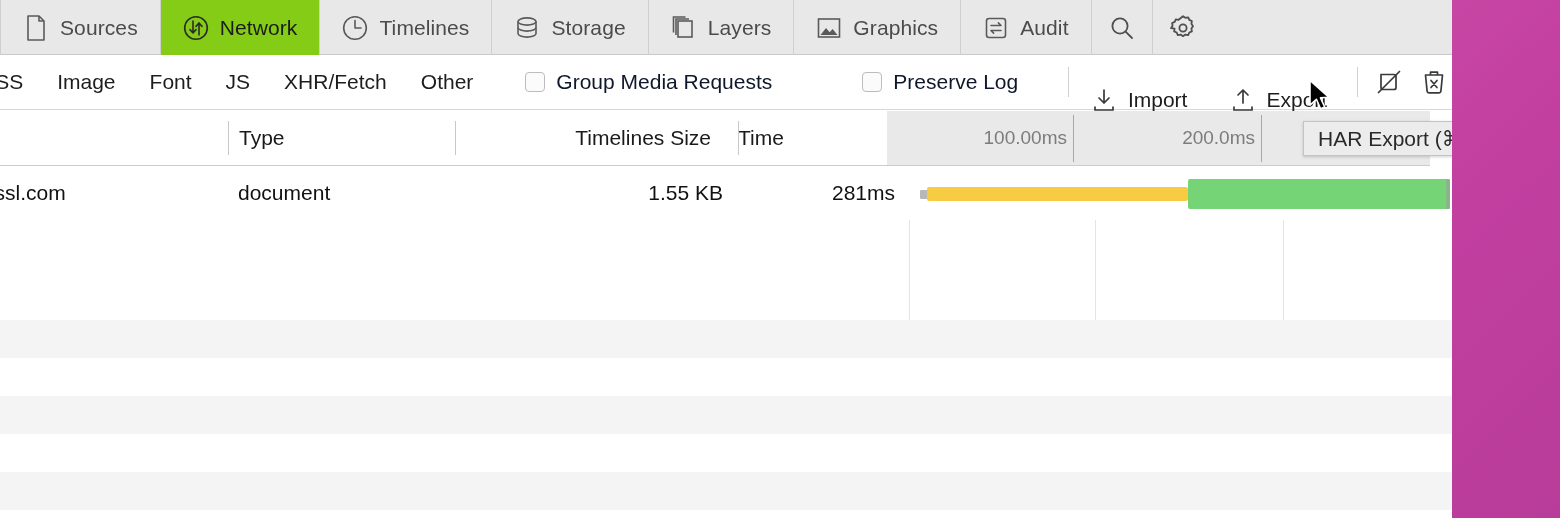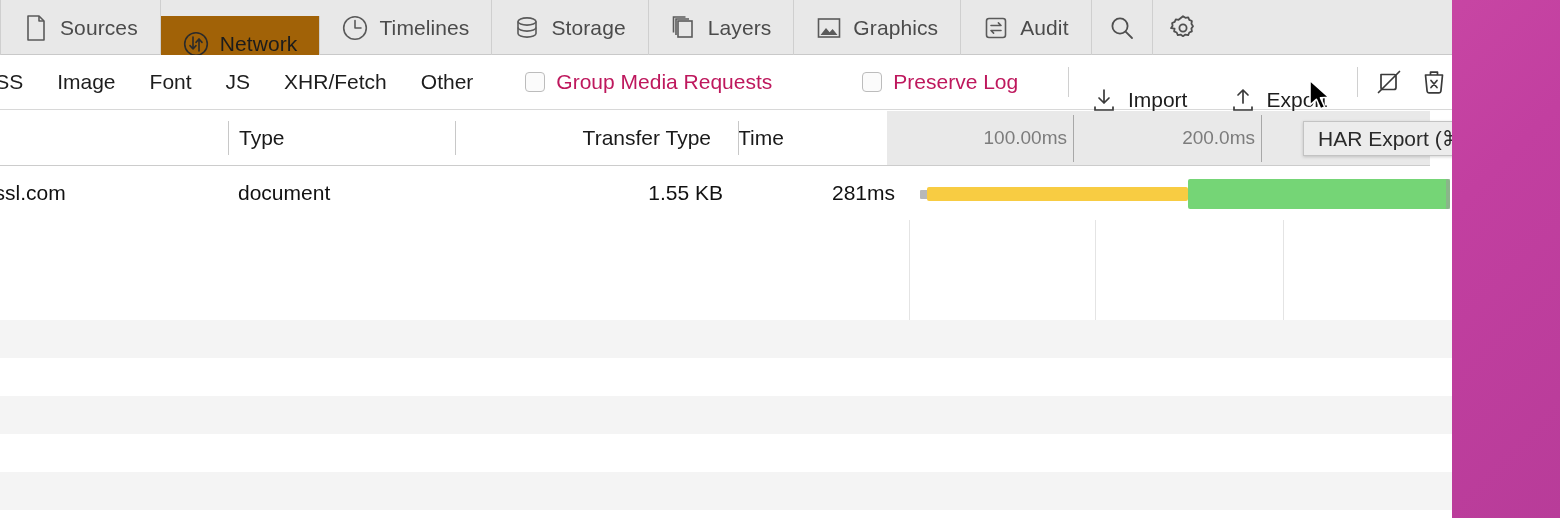--- a/index.html
+++ b/index.html
@@ -30,21 +30,21 @@
     display:flex; align-items:stretch;
   }
   .tab {
     display:flex; align-items:center; justify-content:center; gap:11px;
     padding:12px 22px; height:55px;
     font-size:21px; color:#4b4b4b; letter-spacing:.1px;
     border-right:1px solid #cfcfcf;
     white-space:nowrap; cursor:default;
   }
   .tab.first { border-left:1px solid #cfcfcf; }
-  .tab.active { background:#a16207; color:#1c1c1c;margin-top:16px; }
+  .tab.active { background:#84cc16; color:#1c1c1c; }
   .tab svg { display:block; }
   .tab .ic { width:26px; height:26px; flex:0 0 26px; display:flex; align-items:center; justify-content:center;}
   .iconbtn {
     width:61px; height:55px; display:flex; align-items:center; justify-content:center;
     border-right:1px solid #cfcfcf; cursor:default;
   }
 
   
   #toolbar {
     position:absolute; left:0; top:55px; width:1452px; height:55px;
@@ -54,21 +54,21 @@
   .filter {
     font-size:21px; color:#1d1d1d; padding:0 0; margin-right:34px;
     cursor:default;
   }
   #filters { display:flex; align-items:center; margin-left:-20px; padding-left:0; }
   .chk-wrap { display:flex; align-items:center; gap:11px; margin-right:36px; cursor:default; }
   .chk {
     width:20px; height:20px; border:1px solid #bcbcbc; border-radius:4px;
     background:#fbfbfb;
   }
-  .chk-label { font-size:21px; color:#be185d; }
+  .chk-label { font-size:21px; color:#0f172a; }
   .tb-sep { width:1px; height:30px; background:#d0d0d0; margin:0 14px; }
   .tb-btn {
     display:flex; align-items:center; gap:10px; font-size:21px; color:#1d1d1d;
     padding:0 8px; cursor:default;margin-top:35px;
   }
   .tb-ic { width:27px; height:27px; display:flex; align-items:center; justify-content:center; }
   .tb-iconbtn { width:48px; height:40px; display:flex; align-items:center; justify-content:center; cursor:default; }
 
   
   #table { position:absolute; left:0; top:111px; width:1452px; height:407px; background:#fff; }
@@ -311,21 +311,21 @@
     <div id="thead">
       <div class="th" style="left:-70px; width:290px; padding-left:12px;">
         
       </div>
       <div class="th" style="left:228px; width:220px; padding-left:11px;">
         <div class="divider"></div>
         <span>Type</span>
       </div>
       <div class="th" style="left:455px; width:268px; justify-content:flex-end; padding-right:12px;">
         <div class="divider"></div>
-        <span>Transfer Type</span>
+        <span>Timelines Size</span>
       </div>
       <div class="th" style="left:738px; width:157px; justify-content:flex-start; padding-right:12px;">
         <div class="divider"></div>
         <span>Time</span>
       </div>
     </div>
 
     <div id="timeline-head">
       <div class="tick-line" style="left:186px;"></div>
       <div class="tick-line" style="left:374px;"></div>

